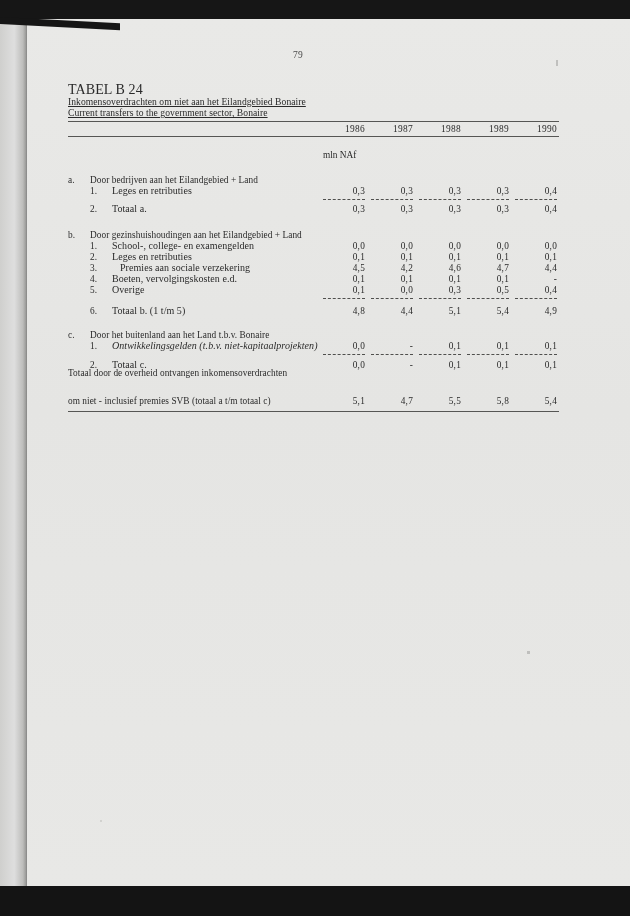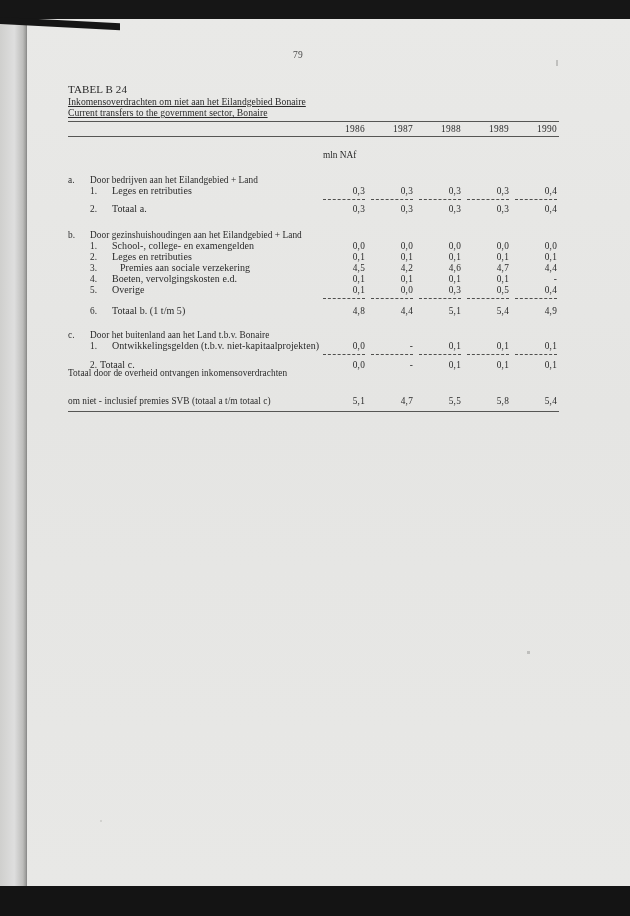--- a/index.html
+++ b/index.html
@@ -90,21 +90,21 @@
 
   #content {
     position: absolute;
     left: 68px;
     top: 84px;
     width: 491px;
     color: #2a2a2a;
   }
 
   .tbl-id {
-    font-size: 11px;
+    font-size: 14px;
     line-height: 11.6px;
     letter-spacing: .1px;
   }
   .tbl-sub {
     font-size: 9.6px;
     line-height: 11.6px;
     letter-spacing: .05px;
     text-decoration: underline;
   }
 
@@ -387,41 +387,41 @@
       </div>
     </div>
 
     <div class="row" style="top:245px;">
       <div class="label letter">c.</div>
       <div class="label num">Door het buitenland aan het Land t.b.v. Bonaire</div>
     </div>
 
     <div class="row" style="top:256px;">
       <div class="label letter" style="left:22px;">1.</div>
-      <div class="label" style="left:44px;">Ontwikkelingsgelden (t.b.v. niet-kapitaalprojekten)</div>
+      <div class="label" style="left:44px;font-style:italic;">Ontwikkelingsgelden (t.b.v. niet-kapitaalprojekten)</div>
       <div class="cells">
         <div class="cell c0">0,0</div>
         <div class="cell c1">-</div>
         <div class="cell c2">0,1</div>
         <div class="cell c3">0,1</div>
         <div class="cell c4">0,1</div>
       </div>
     </div>
 
     <div class="dashrow" style="top:269px;">
       <div class="dash c0"></div>
       <div class="dash c1"></div>
       <div class="dash c2"></div>
       <div class="dash c3"></div>
       <div class="dash c4"></div>
     </div>
 
     <div class="row" style="top:275px;">
       <div class="label letter" style="left:22px;">2.</div>
-      <div class="label" style="left:32px;">Totaal c.</div>
+      <div class="label" style="left:44px;">Totaal c.</div>
       <div class="cells">
         <div class="cell c0">0,0</div>
         <div class="cell c1">-</div>
         <div class="cell c2">0,1</div>
         <div class="cell c3">0,1</div>
         <div class="cell c4">0,1</div>
       </div>
     </div>
 
     <div class="multiline" style="top:284px;">Totaal door de overheid ontvangen inkomensoverdrachten</div>

